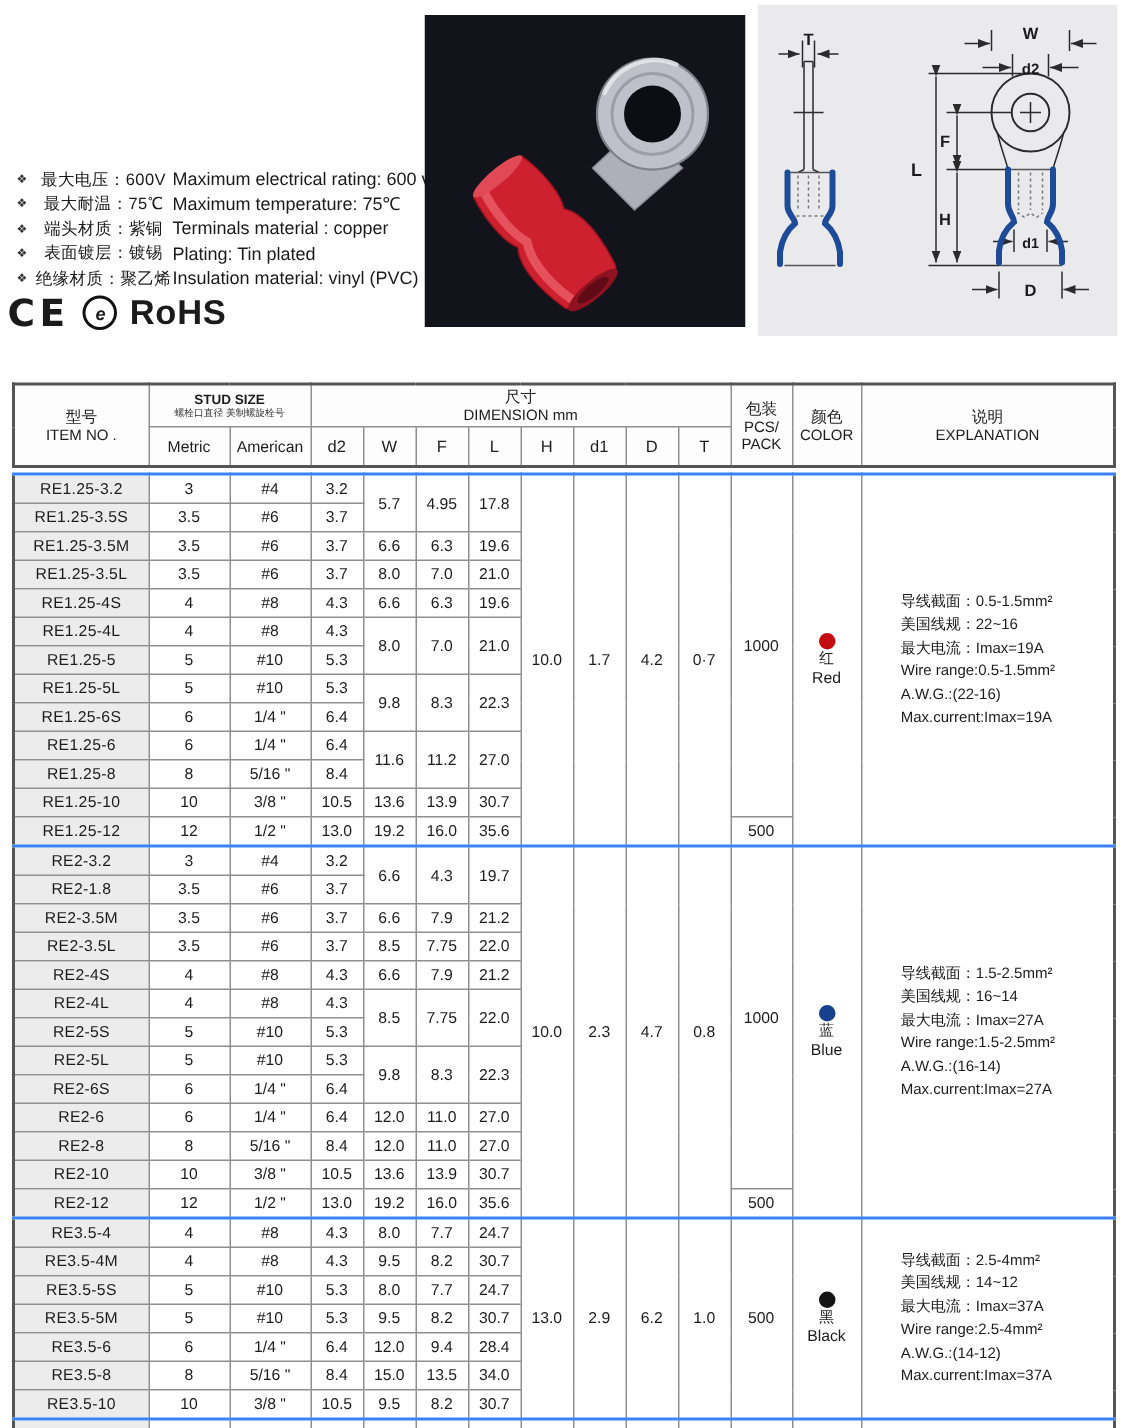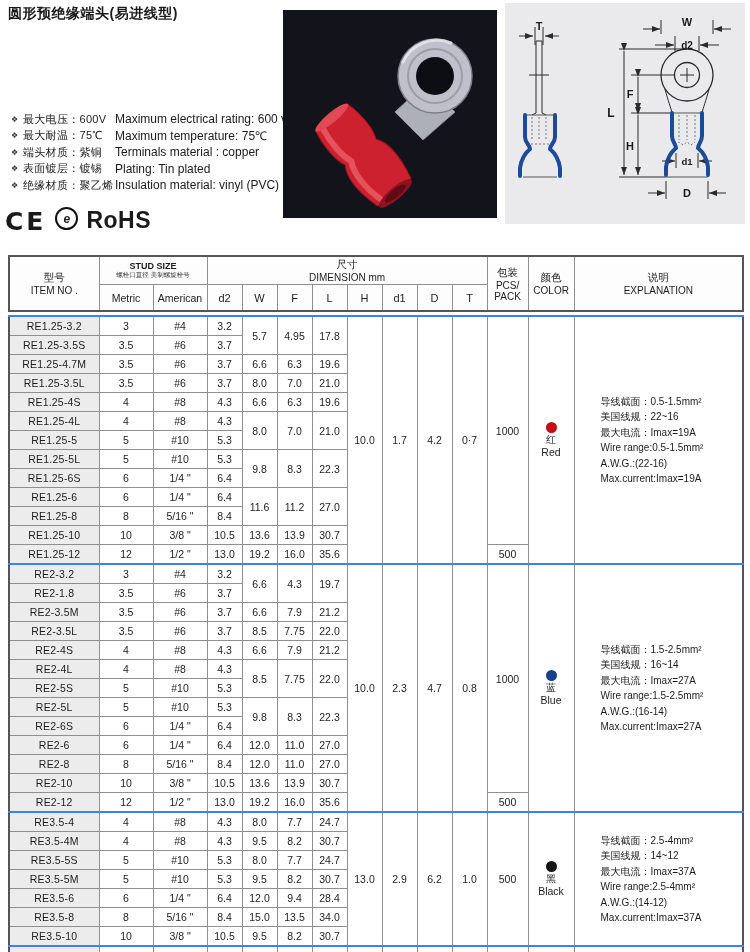--- a/index.html
+++ b/index.html
@@ -8,23 +8,23 @@
     font-family:"Liberation Sans",sans-serif;color:#1a1a1a;overflow:hidden;
     outline:1px solid #c8c8c8;margin:0 auto;
   }
   
   .title-block{position:absolute;left:8px;top:5px;}
   .title-cn{font-size:14px;font-weight:bold;letter-spacing:.5px;}
   .title-en{font-size:16px;color:#222;margin-top:2px;letter-spacing:.2px;}
   .specs{position:absolute;left:11px;top:111px;}
   .spec-row{display:flex;align-items:center;height:16.5px;}
   .spec-bullet{width:12px;font-size:8px;color:#333;flex:0 0 12px;}
-  .spec-cn{width:92px;font-size:11px;flex:0 0 92px;letter-spacing:.3px;}
+  .spec-cn{width:92px;font-size:11px;flex:0 0 92px;letter-spacing:.3px;text-align:center;}
   .spec-en{font-size:12px;white-space:nowrap;}
-  .certs{position:absolute;left:5px;top:207px;display:flex;align-items:flex-start;}
+  .certs{position:absolute;left:5px;top:194px;display:flex;align-items:center;}
   .ce-mark{font-size:25px;font-weight:bold;letter-spacing:3px;font-family:"DejaVu Sans",sans-serif;}
   .cert-circle{width:19px;height:19px;border:2.4px solid #111;border-radius:50%;
     margin-left:9px;display:flex;align-items:center;justify-content:center;
     font-size:12px;font-weight:bold;font-style:italic;line-height:1;}
   .rohs{font-size:23px;font-weight:bold;margin-left:8px;letter-spacing:.5px;}
   
   .photo{position:absolute;left:283px;top:10px;width:214px;height:208px;}
   .diagram{position:absolute;left:505px;top:3px;width:240px;height:221px;}
   
   .data-table-wrap{position:absolute;left:8px;top:255px;width:736px;}
@@ -52,21 +52,20 @@
   .color-en{font-size:10.5px;line-height:12px;}
   td.exp-cell{text-align:left;padding-left:26px;font-size:10px;line-height:15.5px;}
   tbody.partial td{height:12px;border-bottom:none;}
 </style>
 </head>
 <body>
 
 <div id="app">
 
   <div class="title-block">
-    <div class="title-cn">圆形预绝缘端头(易进线型)</div>
   </div>
 
   <div class="specs">
     <div class="spec-row">
       <span class="spec-bullet">❖</span>
       <span class="spec-cn">最大电压：600V</span>
       <span class="spec-en">Maximum electrical rating: 600 volts</span>
     </div>
     <div class="spec-row">
       <span class="spec-bullet">❖</span>
@@ -317,21 +316,21 @@
               <div>Max.current:Imax=19A</div>
             </td>
           </tr>
           <tr>
             <td class="item-cell">RE1.25-3.5S</td>
             <td class="num">3.5</td>
             <td class="num">#6</td>
             <td class="num">3.7</td>
           </tr>
           <tr>
-            <td class="item-cell">RE1.25-4.7M</td>
+            <td class="item-cell">RE1.25-3.5M</td>
             <td class="num">3.5</td>
             <td class="num">#6</td>
             <td class="num">3.7</td>
             <td class="num">6.6</td>
             <td class="num">6.3</td>
             <td class="num">19.6</td>
           </tr>
           <tr>
             <td class="item-cell">RE1.25-3.5L</td>
             <td class="num">3.5</td>

